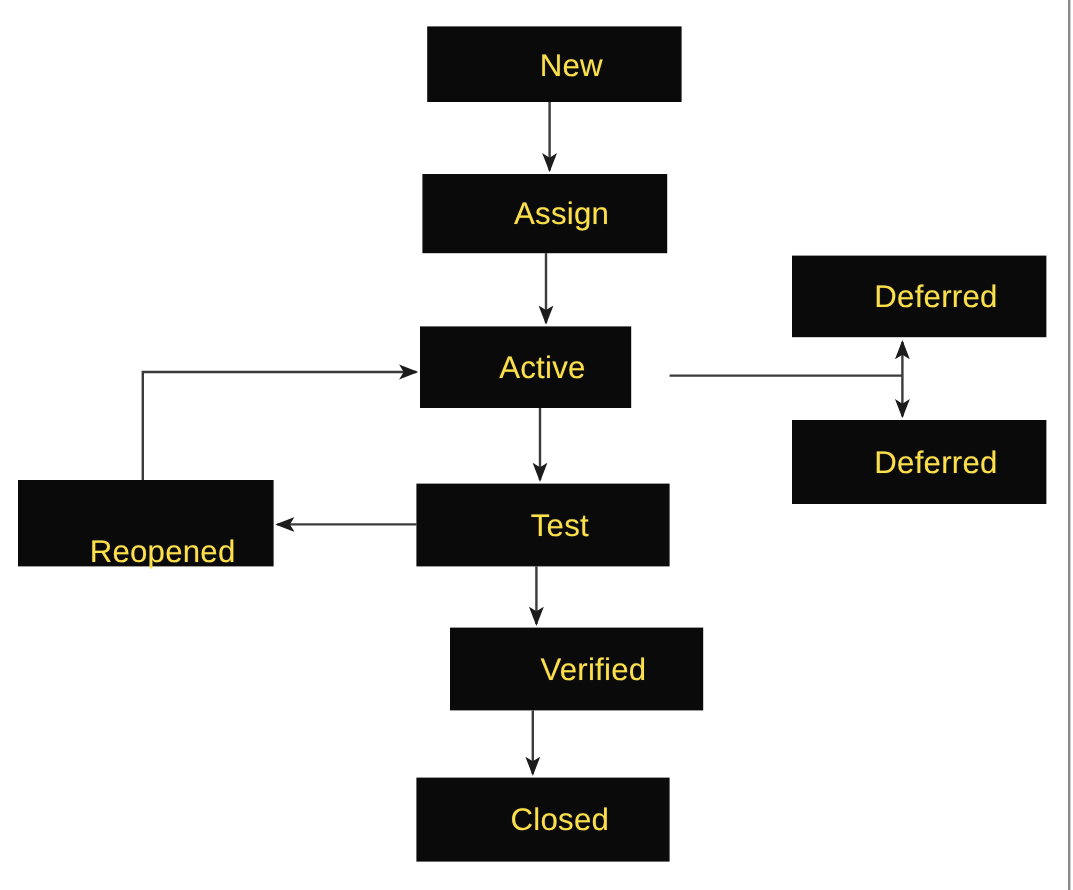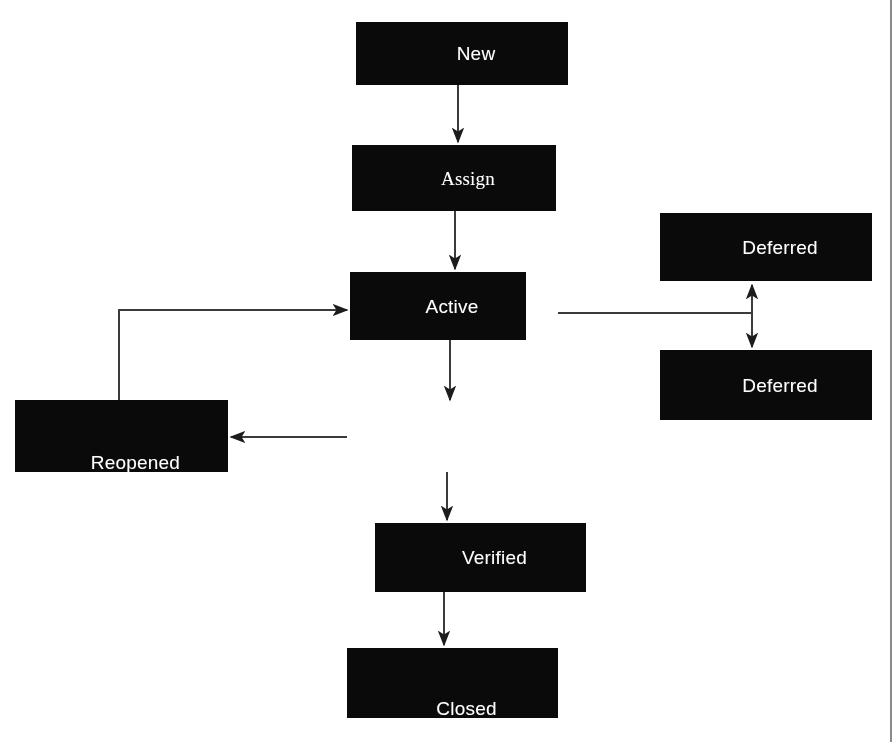--- a/index.html
+++ b/index.html
@@ -22,25 +22,25 @@
     position: absolute;
     left: 0;
     top: 0;
     width: 894px;
     height: 742px;
     pointer-events: none;
   }
   .node {
     position: absolute;
     background: #0a0a0a;
-    color: #ffffff;
+    color: #fde047;
     display: flex;
     align-items: center;
     justify-content: center;
-    font-size: 19px;
+    font-size: 26px;
     font-weight: 400;
     letter-spacing: 0.2px;
     box-sizing: border-box;
     z-index: 2;
     text-shadow: 0 0 1px rgba(255,255,255,0.25);
     padding-left: 28px;
   }
   .node-label {
     display: block;
     line-height: 1;
@@ -97,42 +97,45 @@
 
     <path class="edge-line thin" d="M 558,313 L 752,313"></path>
 
     <path class="edge-line" d="M 752,347 L 752,285" marker-end="url(#arrowhead)" marker-start="url(#arrowhead-start)"></path>
   </svg>
 
   <div class="node" style="left:356px; top:22px; width:212px; height:63px;">
     <span class="node-label">New</span>
   </div>
 
-  <div class="node" style="left:352px; top:145px; width:204px; height:66px;font-family:Liberation Serif, serif;">
+  <div class="node" style="left:352px; top:145px; width:204px; height:66px;">
     <span class="node-label">Assign</span>
   </div>
 
   <div class="node" style="left:350px; top:272px; width:176px; height:68px;">
     <span class="node-label">Active</span>
   </div>
 
   <div class="node" style="left:660px; top:213px; width:212px; height:68px;">
     <span class="node-label">Deferred</span>
   </div>
 
   <div class="node" style="left:660px; top:350px; width:212px; height:70px;text-align:right;">
     <span class="node-label">Deferred</span>
   </div>
 
   <div class="node" style="left:15px; top:400px; width:213px; height:72px;align-items:flex-end;">
     <span class="node-label">Reopened</span>
   </div>
 
+  <div class="node" style="left:347px; top:403px; width:211px; height:69px;">
+    <span class="node-label">Test</span>
+  </div>
 
   <div class="node" style="left:347px; top:523px; width:211px; height:69px;margin-left:28px;">
     <span class="node-label">Verified</span>
   </div>
 
-  <div class="node" style="left:347px; top:648px; width:211px; height:70px;align-items:flex-end;">
+  <div class="node" style="left:347px; top:648px; width:211px; height:70px;">
     <span class="node-label">Closed</span>
   </div>
 
 </div>
 
 </body></html>

